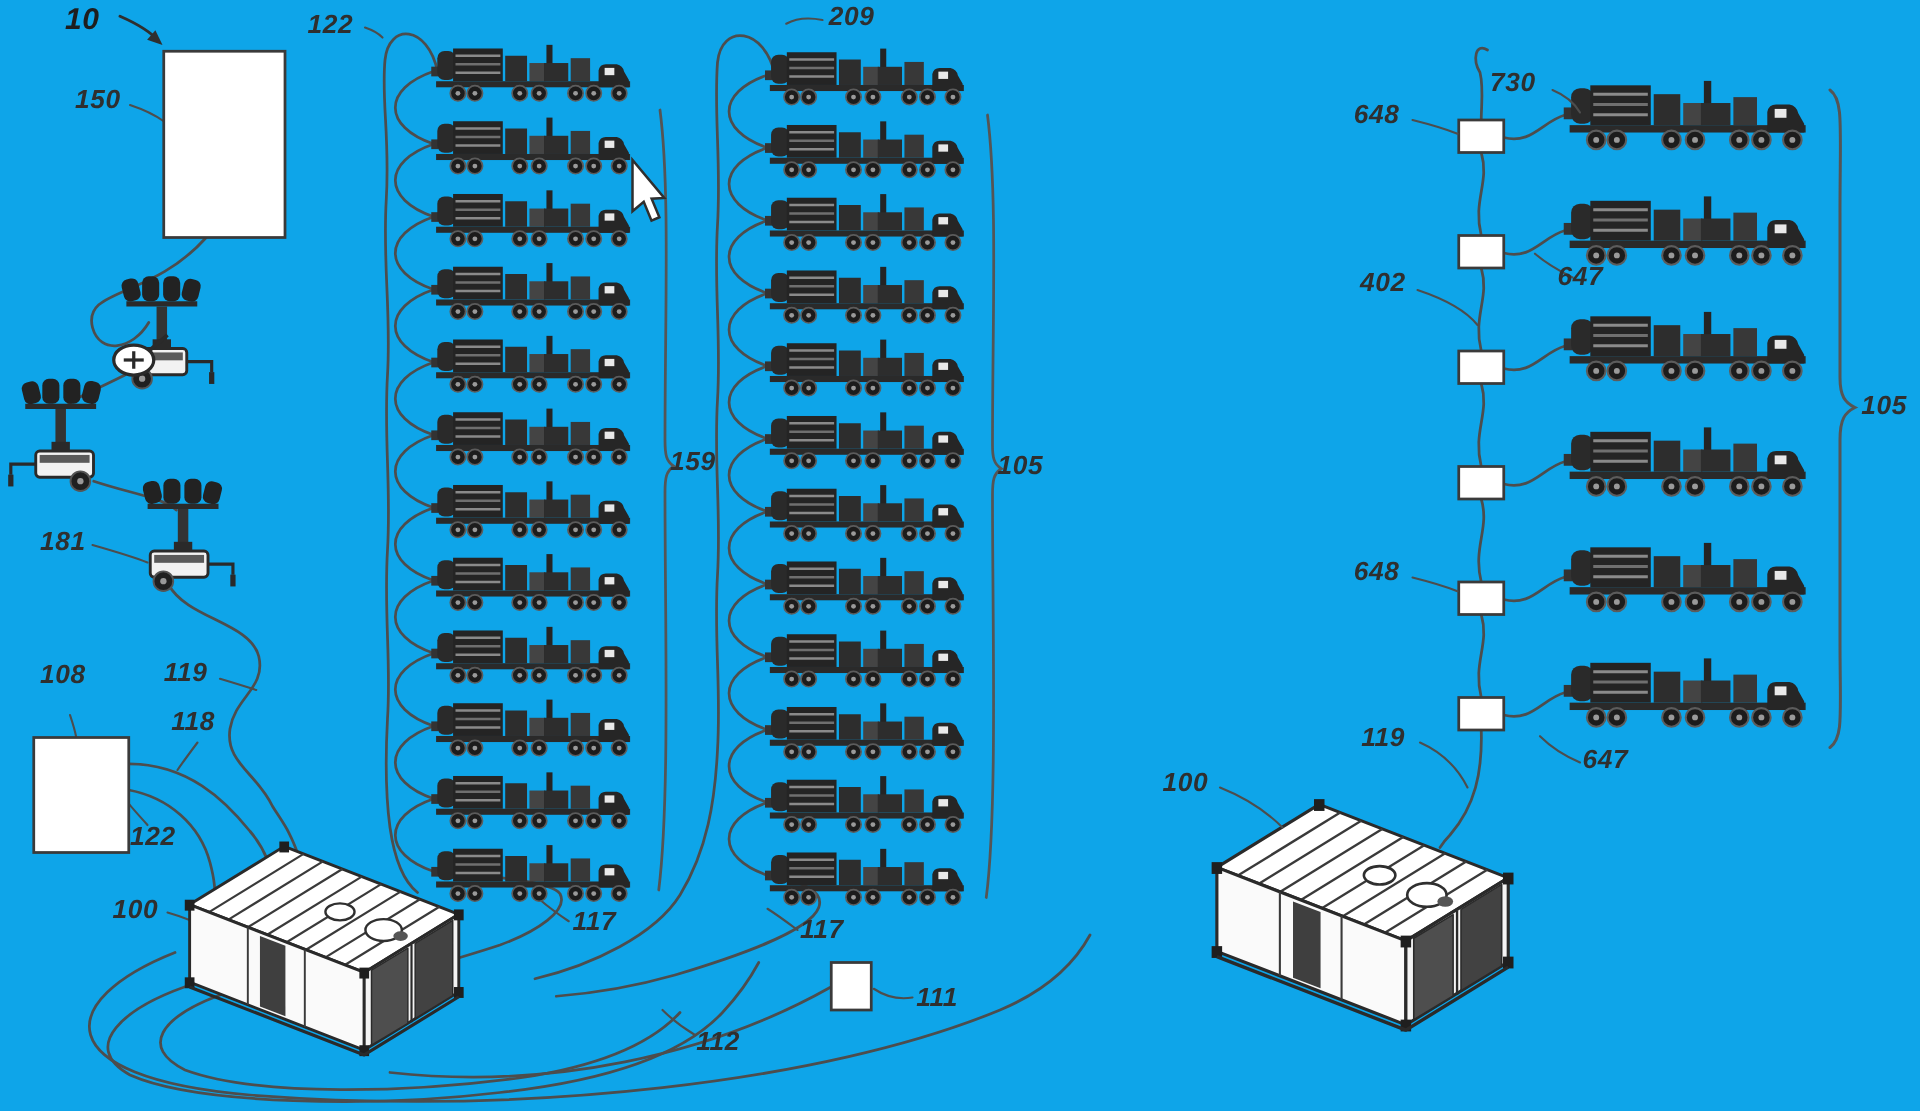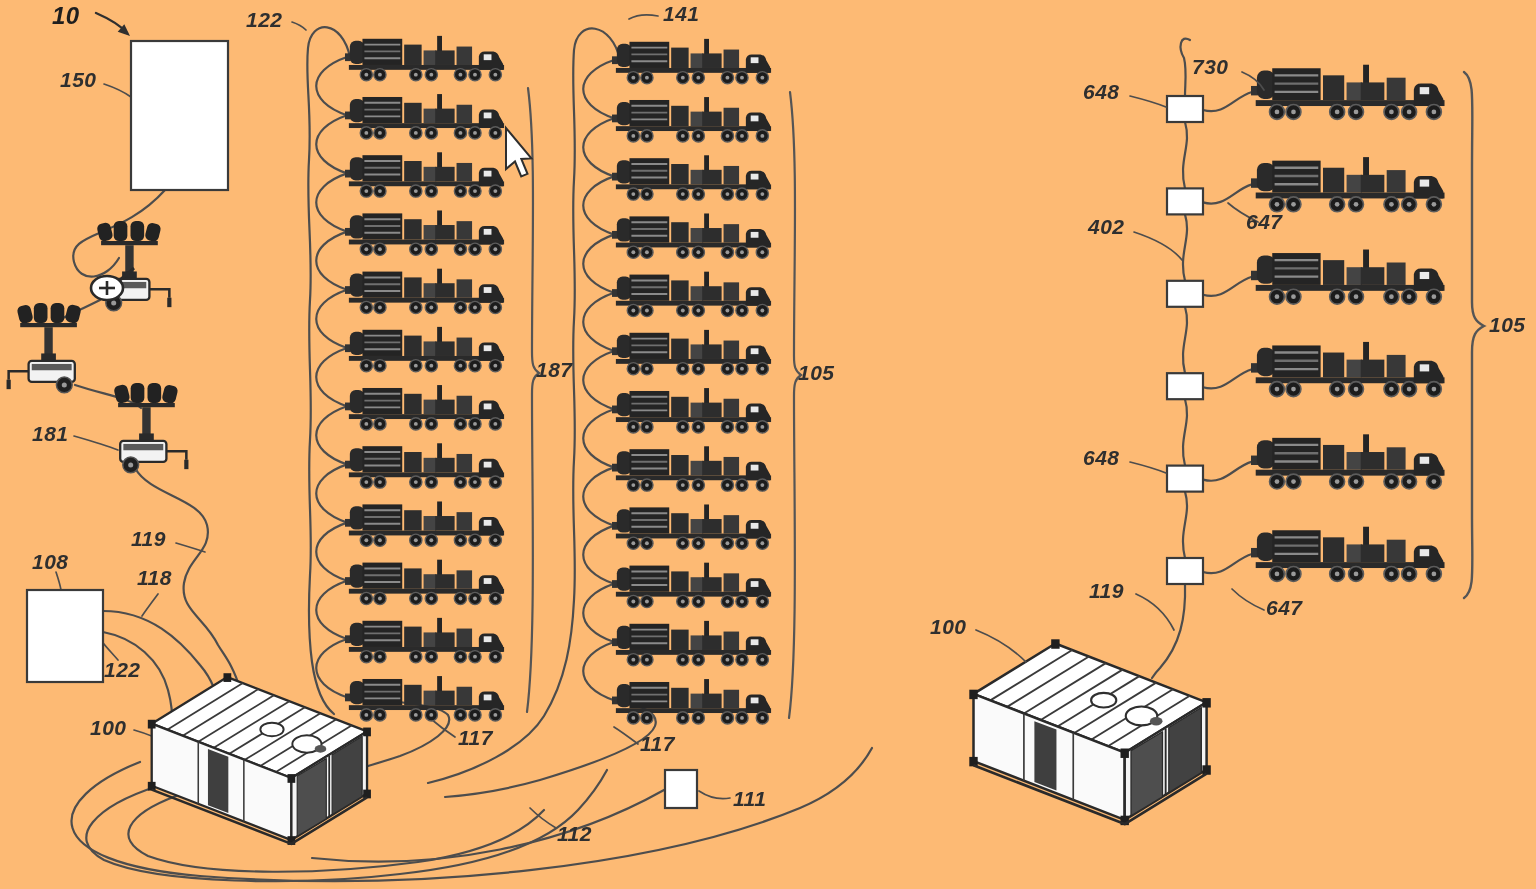--- a/index.html
+++ b/index.html
@@ -1,16 +1,16 @@
 <!DOCTYPE html>
 <html><head>
 <meta charset="utf-8">
 <style>
   html,body{margin:0;padding:0;background:#ffffff;}
-  .stage{position:relative;width:1536px;height:889px;background:#fdba74;overflow:hidden;
+  .stage{position:relative;width:1536px;height:889px;background:#0ea5e9;overflow:hidden;
          font-family:"Liberation Sans",sans-serif;}
   svg{position:absolute;left:0;top:0;}
   .lbl{position:absolute;font:italic 700 21px "Liberation Sans",sans-serif;
        color:#2f2f2f;letter-spacing:0.5px;white-space:nowrap;user-select:none;}
   .lbl.big{font-size:24px;color:#1e1e1e;}
 </style>
 </head>
 <body>
 
 <div class="stage">
@@ -272,28 +272,28 @@
   </g>
 
   <path d="M1464,72 C1475,80 1472,100 1472,170 L1472,302 C1472,317 1476,322 1484,326 C1476,330 1472,335 1472,352 L1472,512 C1472,572 1475,590 1464,598" fill="none" stroke="#555" stroke-width="2.4" stroke-linecap="round"></path>
 
   <path transform="translate(506,128)" d="M0,0 L0,41 L9,33.5 L15.2,48.5 L21.5,45.8 L15.3,31 L25.4,30.4 Z" fill="#ffffff" stroke="#2f2f2f" stroke-width="2"></path>
 </svg>
 
 <div class="lbl big" style="left:52px;top:2px">10</div>
 <div class="lbl" style="left:60px;top:68px">150</div>
 <div class="lbl" style="left:246px;top:8px">122</div>
-<div class="lbl" style="left:663px;top:2px">141</div>
+<div class="lbl" style="left:663px;top:2px">209</div>
 <div class="lbl" style="left:32px;top:422px">181</div>
 <div class="lbl" style="left:131px;top:527px">119</div>
-<div class="lbl" style="left:32px;top:550px">108</div>
+<div class="lbl" style="left:32px;top:528px">108</div>
 <div class="lbl" style="left:137px;top:566px">118</div>
 <div class="lbl" style="left:104px;top:658px">122</div>
 <div class="lbl" style="left:90px;top:716px">100</div>
-<div class="lbl" style="left:536px;top:358px">187</div>
+<div class="lbl" style="left:536px;top:358px">159</div>
 <div class="lbl" style="left:798px;top:361px">105</div>
 <div class="lbl" style="left:458px;top:726px">117</div>
 <div class="lbl" style="left:640px;top:732px">117</div>
 <div class="lbl" style="left:733px;top:787px">111</div>
 <div class="lbl" style="left:557px;top:822px">112</div>
 
 <div class="lbl" style="left:1083px;top:80px">648</div>
 <div class="lbl" style="left:1192px;top:55px">730</div>
 <div class="lbl" style="left:1088px;top:215px">402</div>
 <div class="lbl" style="left:1246px;top:210px">647</div>

